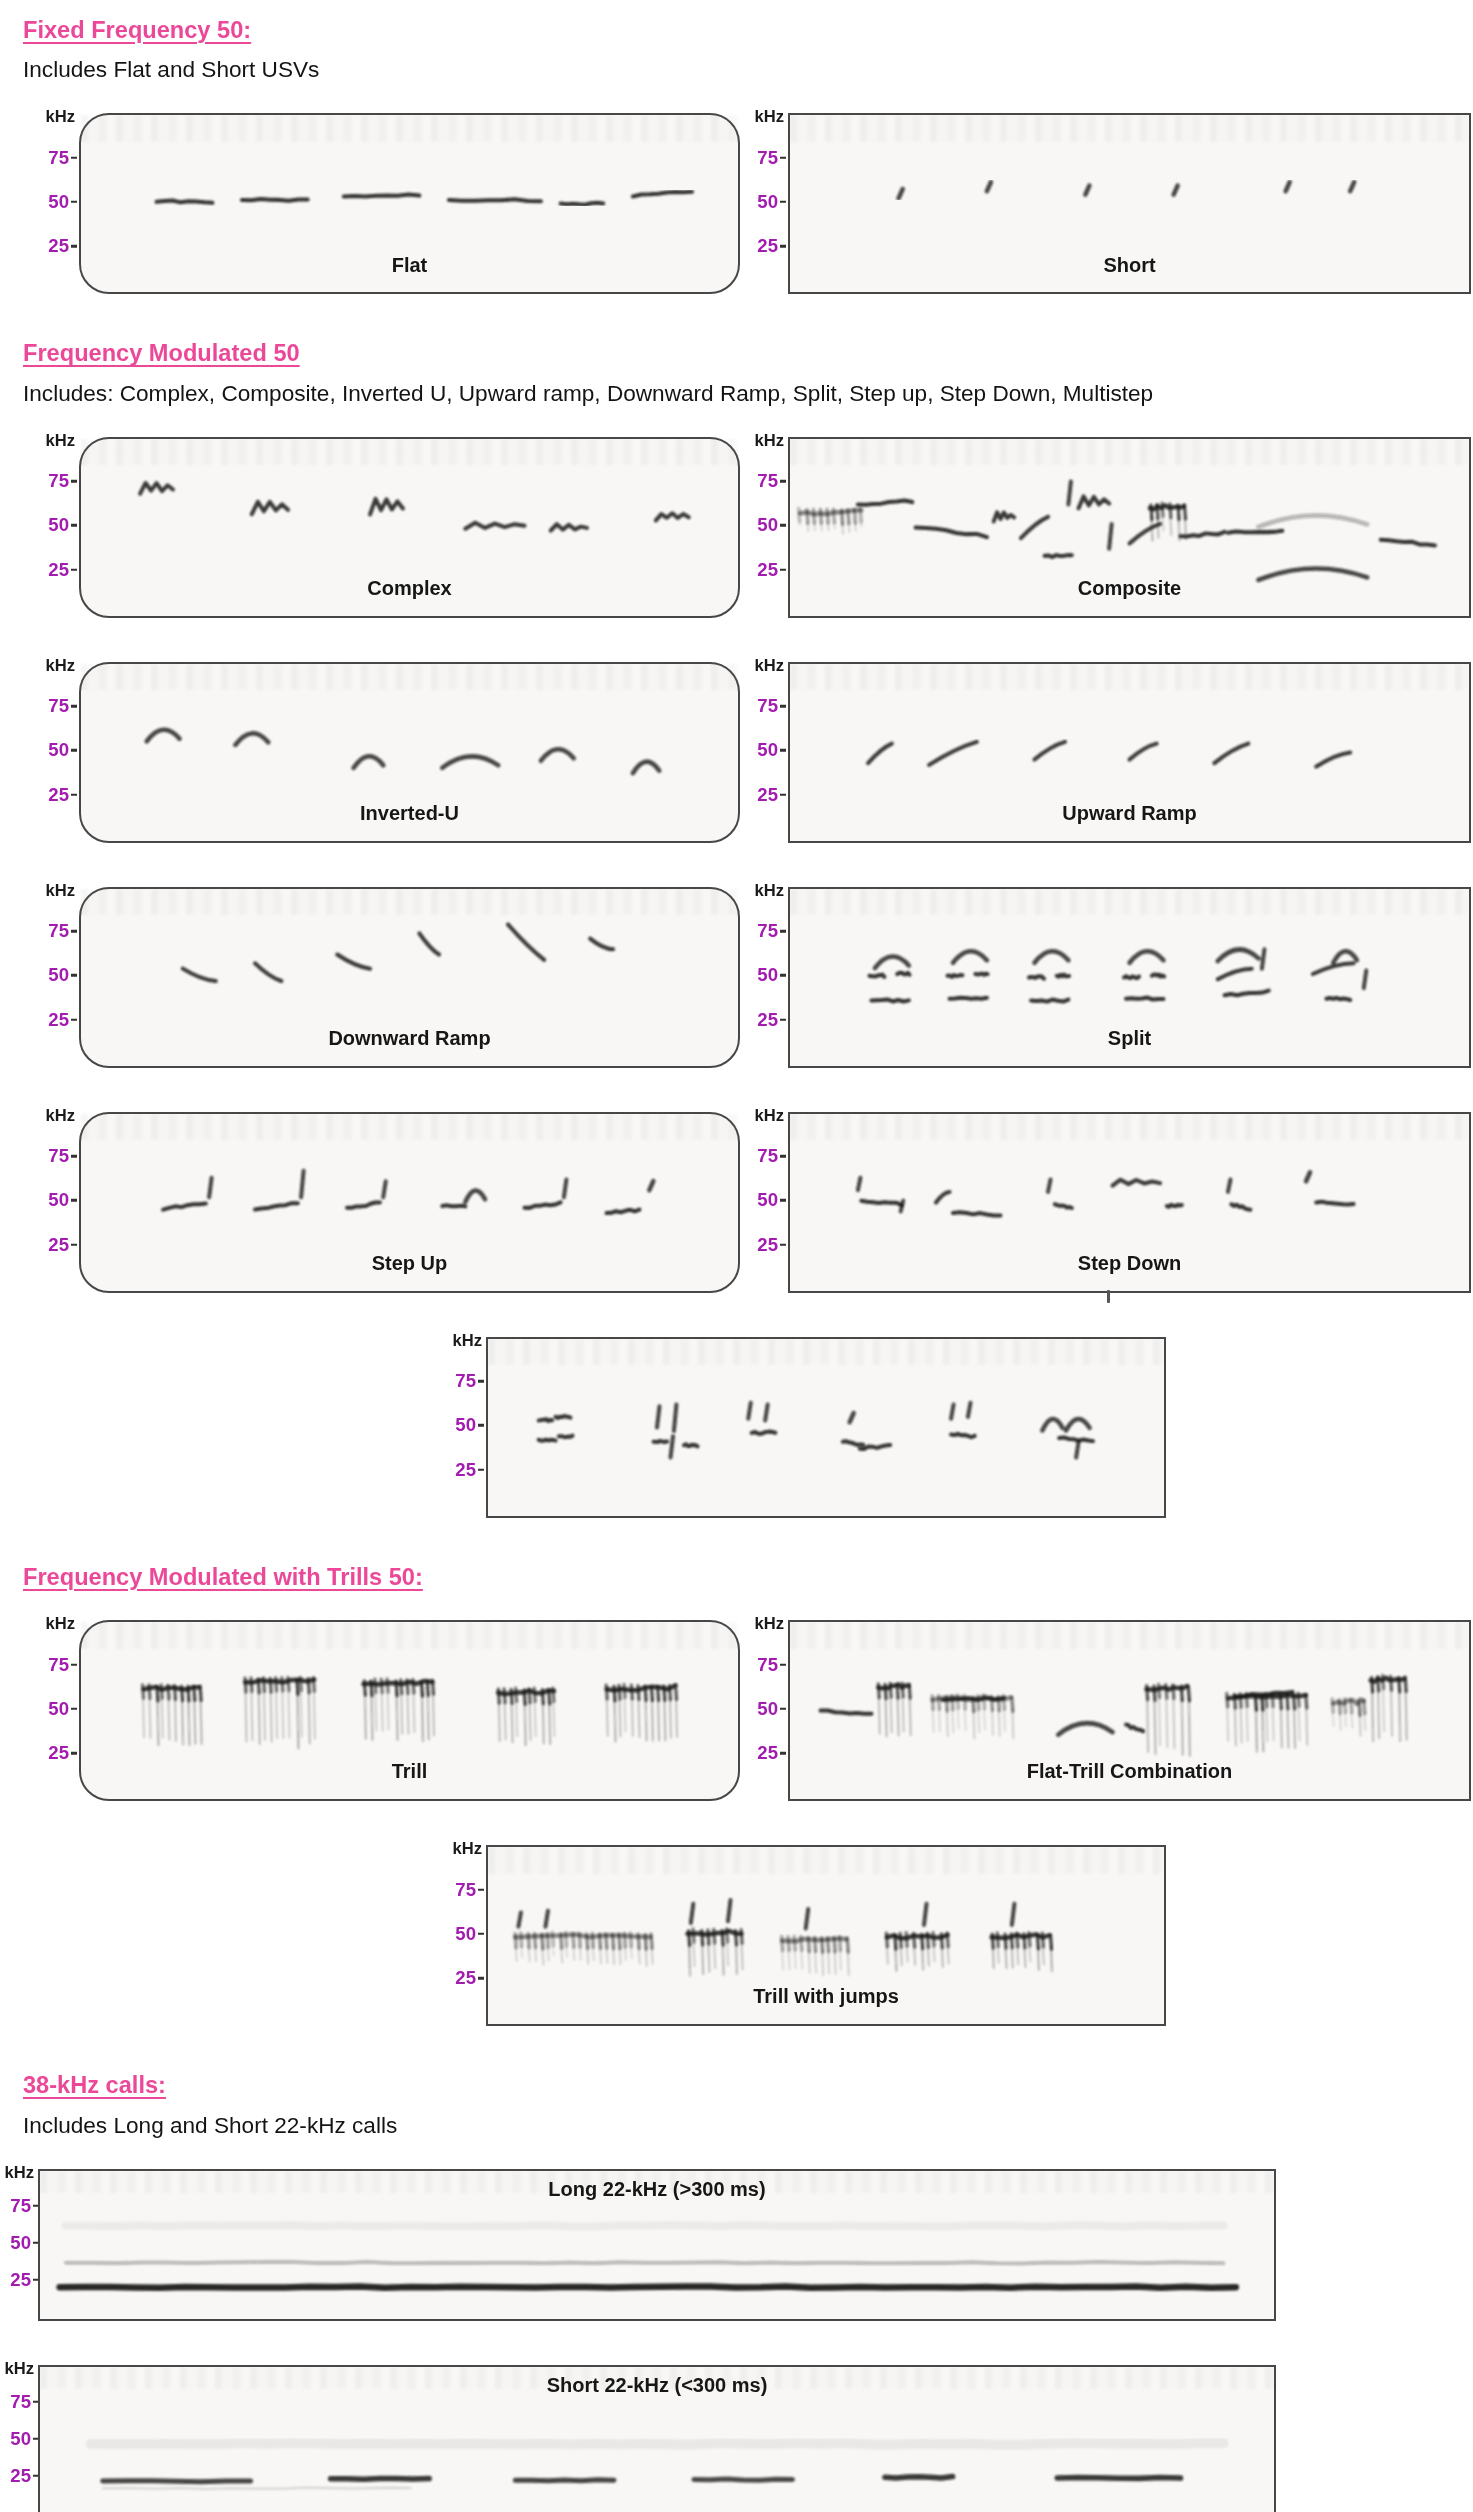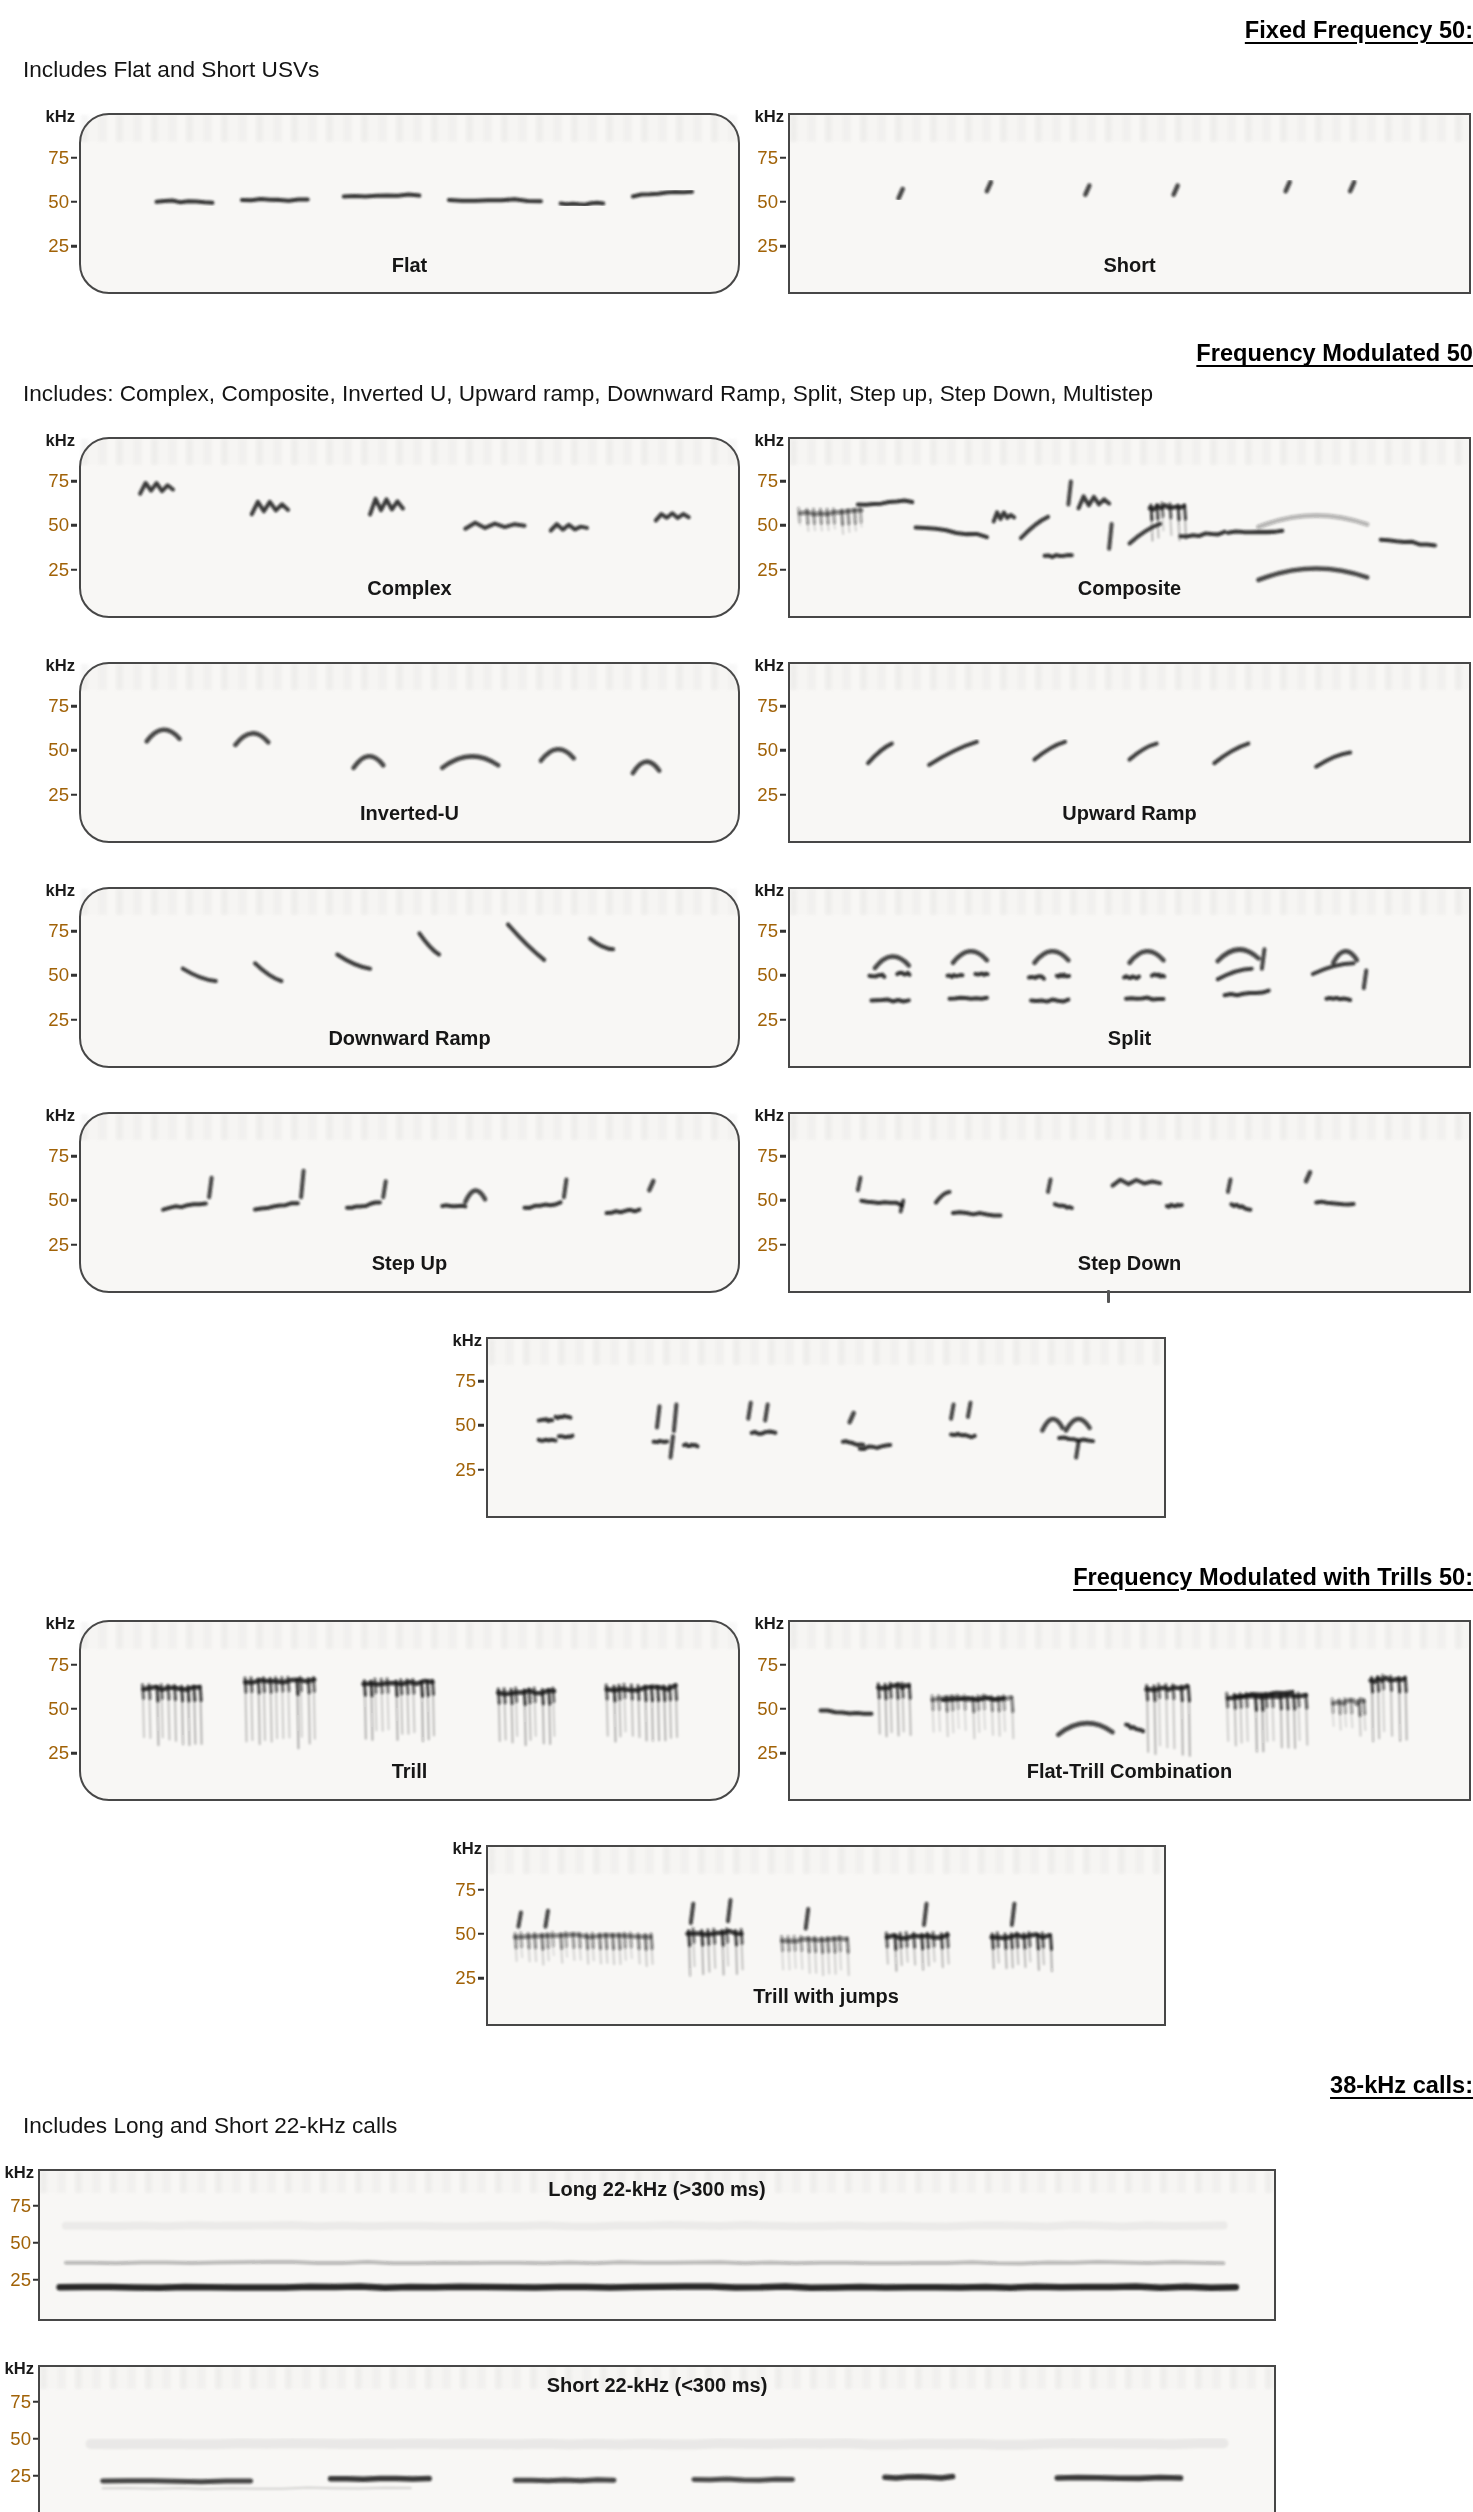--- a/index.html
+++ b/index.html
@@ -1,35 +1,35 @@
 <!DOCTYPE html>
 <html style="font-size:8px"><head>
 <meta charset="utf-8">
 <style>
   html,body{margin:0;padding:0;background:#ffffff;}
   body{width:1473px;height:2585px;overflow:hidden;font-family:"Liberation Sans",sans-serif;color:#111;}
   .page{position:relative;width:1473px;height:2585px;box-sizing:border-box;padding:17px 0 0 23px;}
   .section{margin-top:46px;}
   .section:first-child{margin-top:0;}
-  .section-heading{font-size:23.6px;font-weight:700;line-height:1.12;color:#000000;
-      text-decoration:underline;text-decoration-thickness:2px;text-underline-offset:3.5px;text-align:right;}
+  .section-heading{font-size:23.6px;font-weight:700;line-height:1.12;color:#ec4899;
+      text-decoration:underline;text-decoration-thickness:2px;text-underline-offset:3.5px;}
   .section-subtitle{font-size:22.6px;font-weight:400;margin-top:14px;color:#141414;}
   .row{display:flex;align-items:center;margin-top:44px;}
   .row-first{margin-top:30px;}
   .row-center{justify-content:center;}
   .row-center .group{transform:translateX(50px);}
   .row-full{margin-left:-20px;}
   .group{display:flex;align-items:flex-start;}
   .axis{position:relative;width:56px;flex:none;}
   .axis-narrow{width:48px;}
   .axis-tiny{width:35px;}
   .h-std{height:177px;}
   .h-22k{height:148px;}
   .unit{position:absolute;top:-6px;right:4px;font-size:16.6px;font-weight:700;color:#1a1a1a;}
-  .tick{position:absolute;right:10px;font-size:18.6px;font-weight:400;color:#a16207;transform:translateY(-50%);}
+  .tick{position:absolute;right:10px;font-size:18.6px;font-weight:700;color:#a21caf;transform:translateY(-50%);}
   .tick::after{content:"";position:absolute;left:100%;margin-left:1.5px;top:50%;transform:translateY(-50%);
       width:6.5px;height:2.5px;background:#333;}
   .t75{top:25%;} .t50{top:50%;} .t25{top:75%;}
   .axis-tiny .tick{right:7px;}
   .plot{position:relative;flex:none;background:#f8f7f5;border:2.5px solid #474747;box-sizing:content-box;}
   .plot::before{content:"";position:absolute;left:0;right:0;top:0;height:15%;pointer-events:none;opacity:.65;
       background:repeating-linear-gradient(90deg,rgba(110,110,110,.10) 0 7px,rgba(160,160,160,.03) 7px 17px,
       rgba(120,120,120,.08) 17px 26px,rgba(0,0,0,0) 26px 35px);filter:blur(1.5px);}
   .w-left{width:657px;border-radius:30px;} .w-right{width:679px;} .w-center{width:676px;} .w-full{width:1234px;}
   .plot svg{position:absolute;left:0;top:0;}

